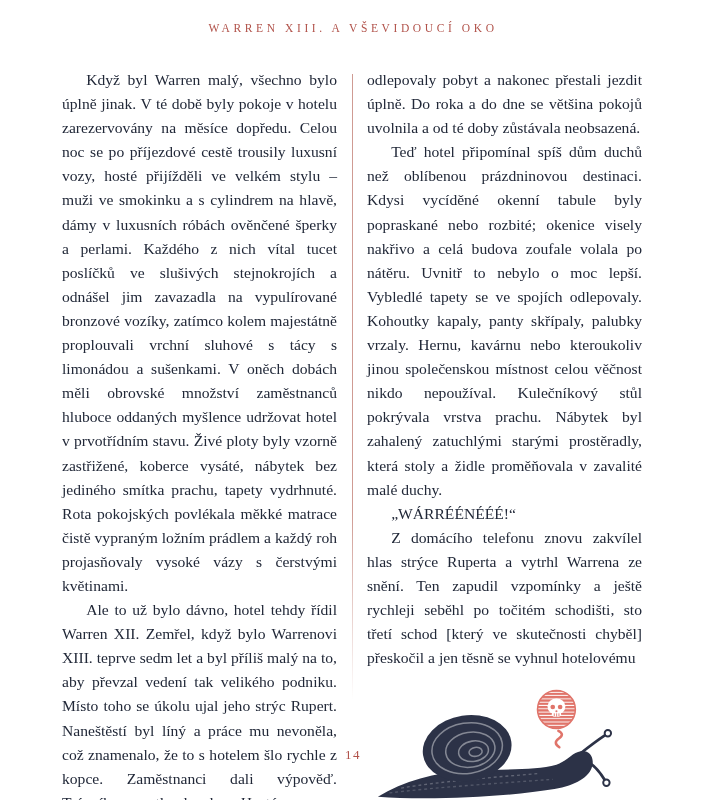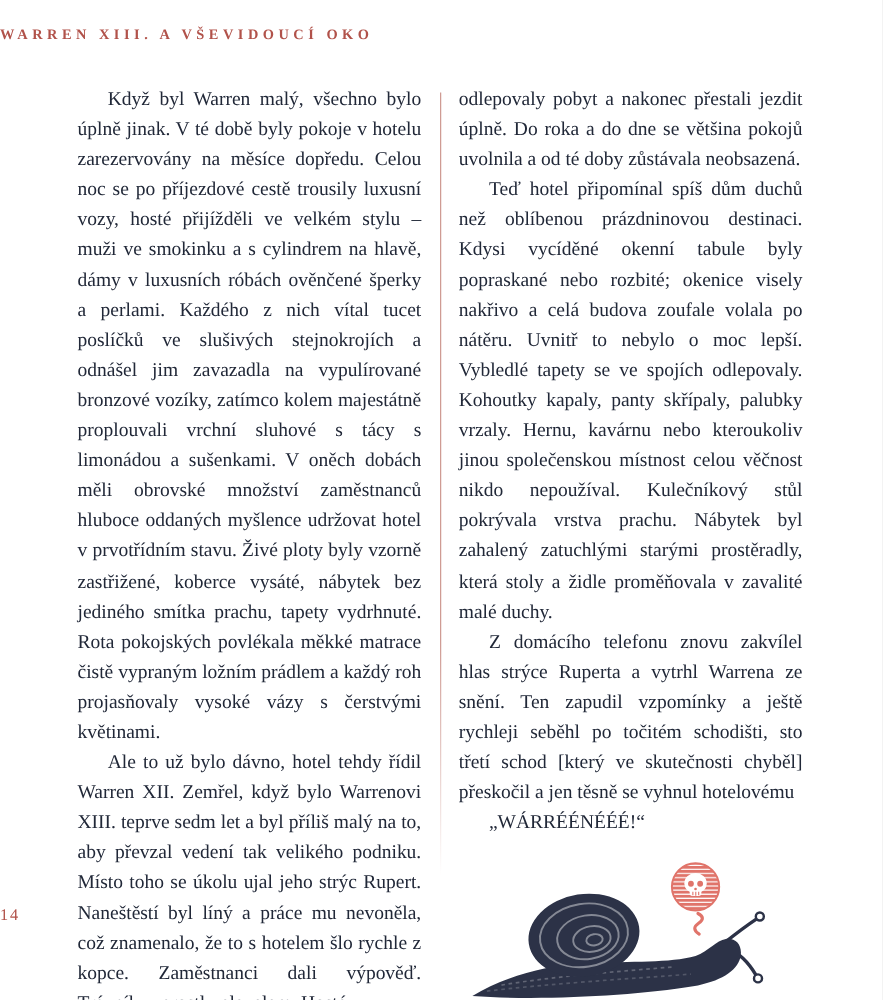--- a/index.html
+++ b/index.html
@@ -7,22 +7,22 @@
     position:relative;
     width:706px;height:800px;
     background:#ffffff;
     font-family:"Liberation Serif","DejaVu Serif",serif;
     color:#212838;
     overflow:hidden;
     margin:0 auto;
   }
   .running-head{
     position:absolute;top:22px;left:0;right:0;
-    text-align:left;
-    font-size:11.5px;font-weight:bold;
+    text-align:center;
+    font-size:11.5px;font-weight:normal;
     letter-spacing:3.6px;
     color:#b1524a;
   }
   .text-area{
     position:absolute;top:68px;left:62px;width:580px;
     display:flex;gap:30px;
   }
   .col{
     flex:1 1 0;
     font-size:15.6px;line-height:24.1px;
@@ -36,22 +36,22 @@
     width:1px;height:626px;
     background:linear-gradient(to bottom,
       #cf9b93 0%, #cf9b93 70%, rgba(207,155,147,0) 100%);
   }
   .illustration-wrap{
     margin-top:16px;
     display:flex;justify-content:center;
   }
   .illustration-wrap svg{display:block;}
   .folio{
-    position:absolute;left:0;right:0;top:724px;
-    text-align:left;
+    position:absolute;left:0;right:0;top:747px;
+    text-align:center;
     font-size:13px;letter-spacing:1.5px;
     color:#b1524a;
   }
 </style>
 </head>
 <body>
 
 <div class="page">
 
   <div class="running-head">WARREN XIII. A VŠEVIDOUCÍ OKO</div>
@@ -61,22 +61,22 @@
   <div class="text-area">
 
     <div class="col">
       <p class="indent">Když byl Warren malý, všechno bylo úplně jinak. V té době byly pokoje v hotelu zarezervovány na měsíce dopředu. Celou noc se po příjezdové cestě trousily luxusní vozy, hosté přijížděli ve velkém stylu – muži ve smokinku a s cylindrem na hlavě, dámy v luxusních róbách ověnčené šperky a perlami. Každého z nich vítal tucet poslíčků ve slušivých stejnokrojích a odnášel jim zavazadla na vypulírované bronzové vozíky, zatímco kolem majestátně proplouvali vrchní sluhové s tácy s limonádou a sušenkami. V oněch dobách měli obrovské množství zaměstnanců hluboce oddaných myšlence udržovat hotel v prvotřídním stavu. Živé ploty byly vzorně zastřižené, koberce vysáté, nábytek bez jediného smítka prachu, tapety vydrhnuté. Rota pokojských povlékala měkké matrace čistě vypraným ložním prádlem a každý roh projasňovaly vysoké vázy s čerstvými květinami.</p>
       <p class="indent">Ale to už bylo dávno, hotel tehdy řídil Warren XII. Zemřel, když bylo Warrenovi XIII. teprve sedm let a byl příliš malý na to, aby převzal vedení tak velikého podniku. Místo toho se úkolu ujal jeho strýc Rupert. Naneštěstí byl líný a práce mu nevoněla, což znamenalo, že to s hotelem šlo rychle z kopce. Zaměstnanci dali výpověď. Trávníky zarostly plevelem. Hosté</p>
     </div>
 
     <div class="col">
       <p>odlepovaly pobyt a nakonec přestali jezdit úplně. Do roka a do dne se většina pokojů uvolnila a od té doby zůstávala neobsazená.</p>
       <p class="indent">Teď hotel připomínal spíš dům duchů než oblíbenou prázdninovou destinaci. Kdysi vycíděné okenní tabule byly popraskané nebo rozbité; okenice visely nakřivo a celá budova zoufale volala po nátěru. Uvnitř to nebylo o moc lepší. Vybledlé tapety se ve spojích odlepovaly. Kohoutky kapaly, panty skřípaly, palubky vrzaly. Hernu, kavárnu nebo kteroukoliv jinou společenskou místnost celou věčnost nikdo nepoužíval. Kulečníkový stůl pokrývala vrstva prachu. Nábytek byl zahalený zatuchlými starými prostěradly, která stoly a židle proměňovala v zavalité malé duchy.</p>
+      <p class="indent">„WÁRRÉÉNÉÉÉ!“</p>
       <p class="indent">Z domácího telefonu znovu zakvílel hlas strýce Ruperta a vytrhl Warrena ze snění. Ten zapudil vzpomínky a ještě rychleji seběhl po točitém schodišti, sto třetí schod [který ve skutečnosti chyběl] přeskočil a jen těsně se vyhnul hotelovému</p>
-      <p class="indent">„WÁRRÉÉNÉÉÉ!“</p>
 
       <div class="illustration-wrap">
         <svg width="262" height="142" viewBox="0 0 270 146" xmlns="http://www.w3.org/2000/svg">
           <defs>
             <pattern id="hatch" width="4" height="3.4" patternUnits="userSpaceOnUse">
               <rect width="4" height="2.4" y="0" fill="#e0746a"></rect>
             </pattern>
           </defs>
 
           <g>

